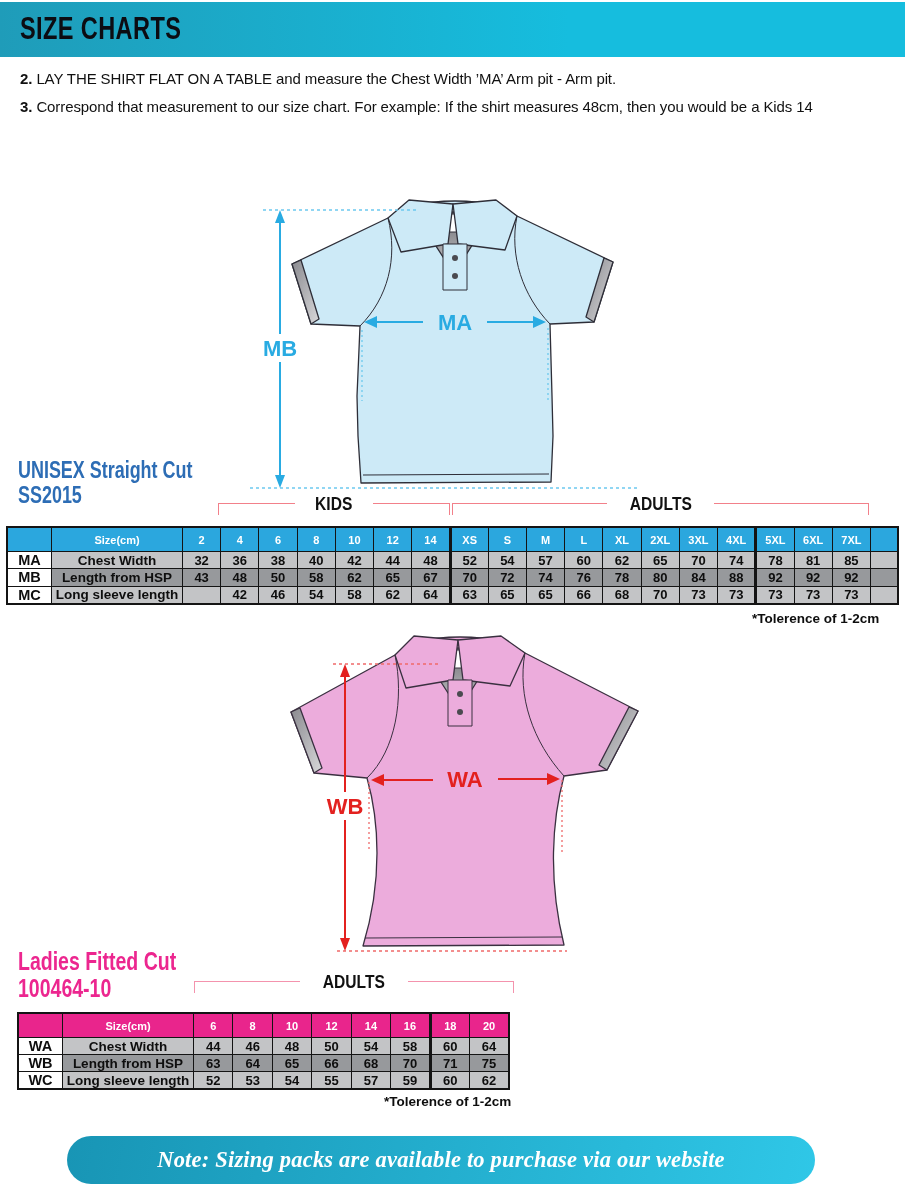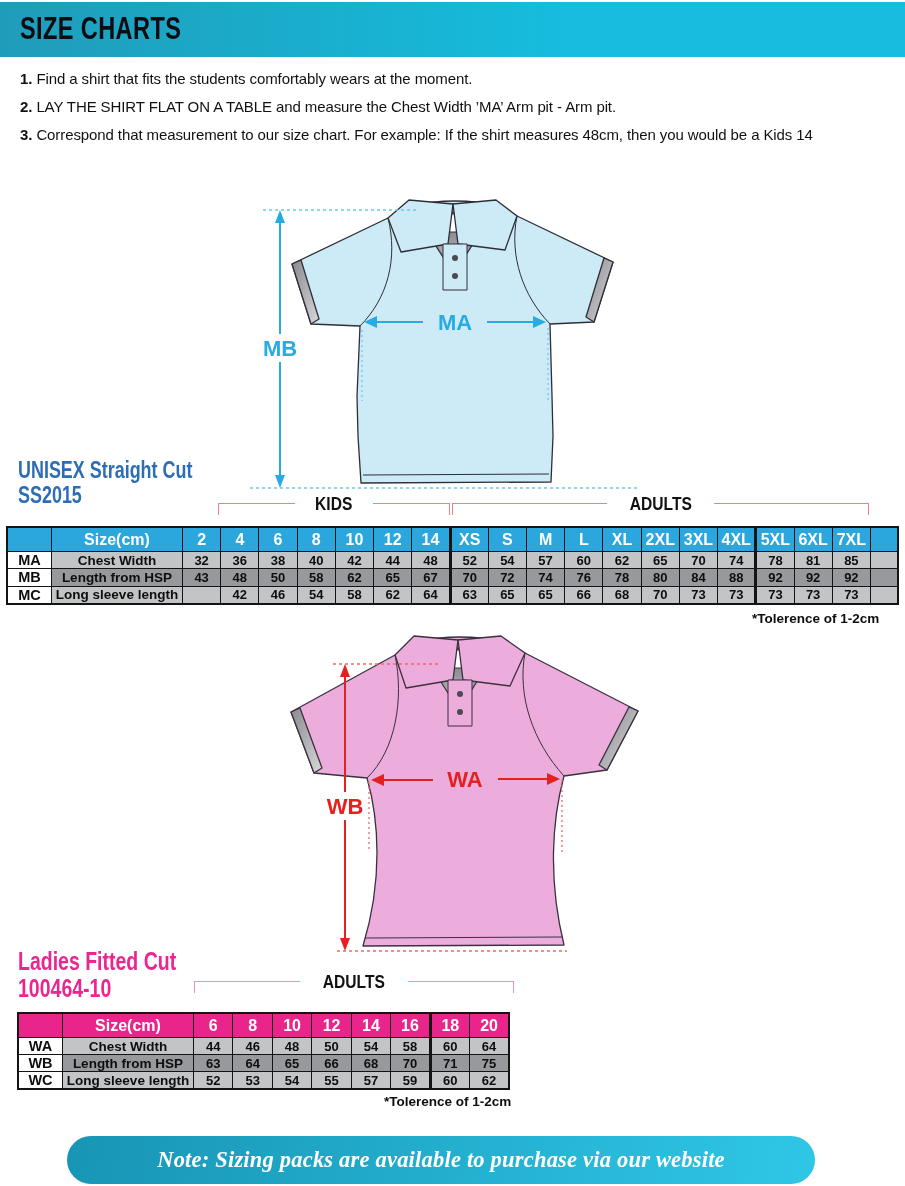--- a/index.html
+++ b/index.html
@@ -35,21 +35,21 @@
   .bracket.b-adults2{left:194px;top:981px;width:320px;--bracket-color:#f493ad;}
 
   
   .table-wrap{position:absolute;}
   .table1{left:6px;top:526px;width:893px;height:79px;--th-bg:var(--table-header-blue,#2ba7de);}
   .table2{left:17px;top:1012px;width:493px;height:78px;--th-bg:var(--table-header-pink,#e9258c);}
   table.sizetable{border-collapse:collapse;table-layout:fixed;width:100%;height:100%;
                   border:2.5px solid #141414;}
   .sizetable th,.sizetable td{border:1px solid #141414;text-align:center;vertical-align:middle;
                   padding:0;font-weight:bold;font-size:13px;color:#0e0e0e;overflow:hidden;white-space:nowrap;}
-  .sizetable thead th{background:var(--th-bg);color:#fff;font-size:16px;height:23px;}
+  .sizetable thead th{background:var(--th-bg);color:#fff;font-size:11px;height:23px;}
   .sizetable .code-col{width:43px;}
   .sizetable .desc-col{width:130px;}
   .sizetable .tail-col{width:26px;}
   .sizetable tbody th.code{background:#ffffff;font-size:14.5px;}
   .sizetable tbody td.desc{font-size:13.5px;}
   .sizetable tr.light td{background:var(--row-light,#c3c4c6);}
   .sizetable tr.dark td{background:var(--row-dark,#97999c);}
   .sizetable .thick-left{border-left:3px solid #141414;margin-left:44px;}
 
   .tol-note{position:absolute;font-size:13.5px;font-weight:bold;color:#0e0e0e;}
@@ -71,21 +71,20 @@
 </head>
 <body>
 
 <div id="page">
 
   <div class="topbar">
     <div class="topbar-title">SIZE CHARTS</div>
   </div>
 
   <div class="instructions">
-    <p class="step"><b>1.</b><span> Find a shirt that fits the students comfortably wears at the moment.</span></p>
     <p class="step"><b>2.</b><span> LAY THE SHIRT FLAT ON A TABLE and measure the Chest Width ’MA’ Arm pit - Arm pit.</span></p>
     <p class="step"><b>3.</b><span> Correspond that measurement to our size chart. For example: If the shirt measures 48cm, then you would be a Kids 14</span></p>
   </div>
 
   <svg class="shirt-svg svg-unisex" viewBox="0 0 520 300">
     <defs>
       <linearGradient id="collarGrad1" x1="0" y1="0" x2="0" y2="1">
         <stop offset="0" stop-color="#6f6f74"></stop>
           <stop offset="1" stop-color="#c9c9cc"></stop>
       </linearGradient>

